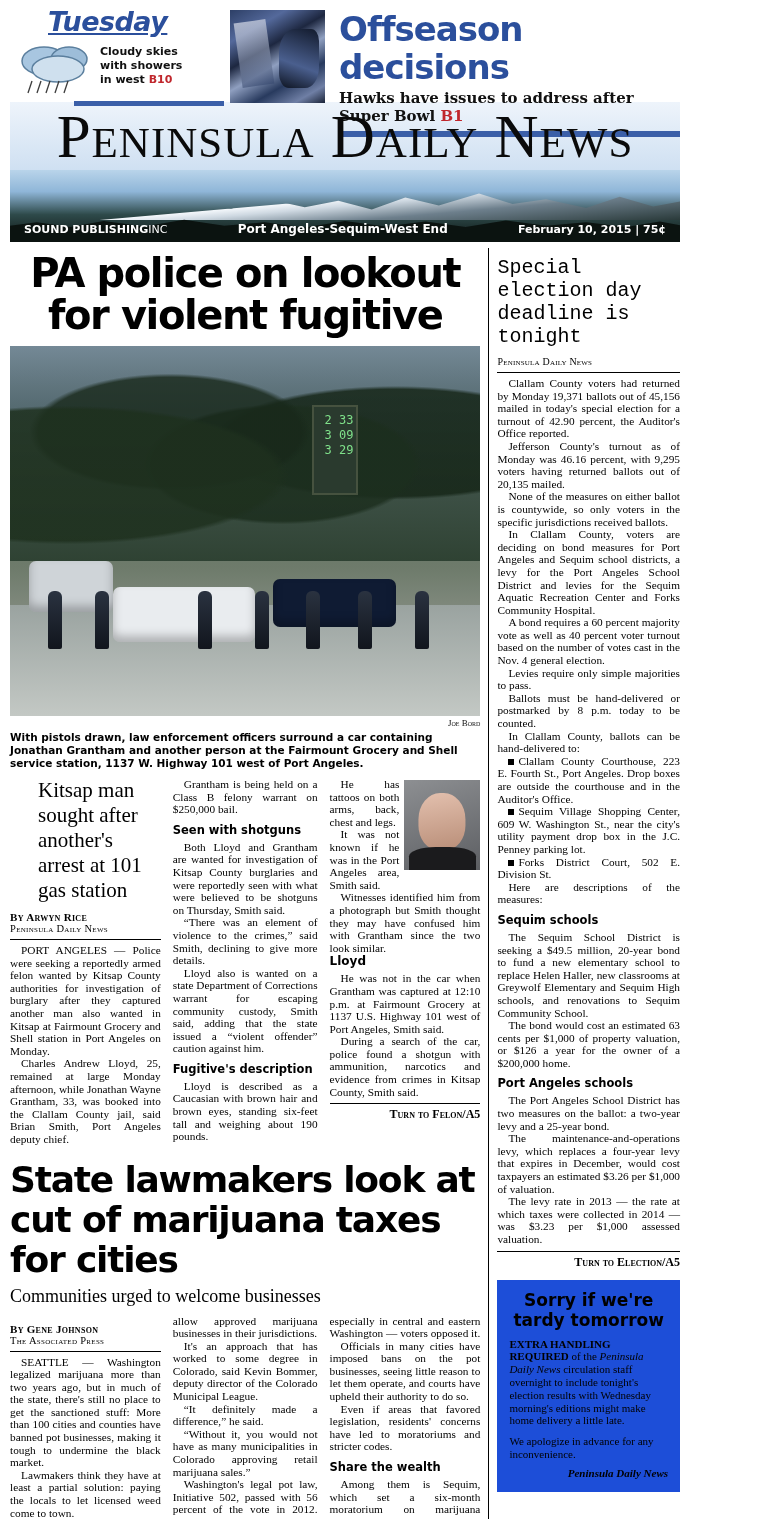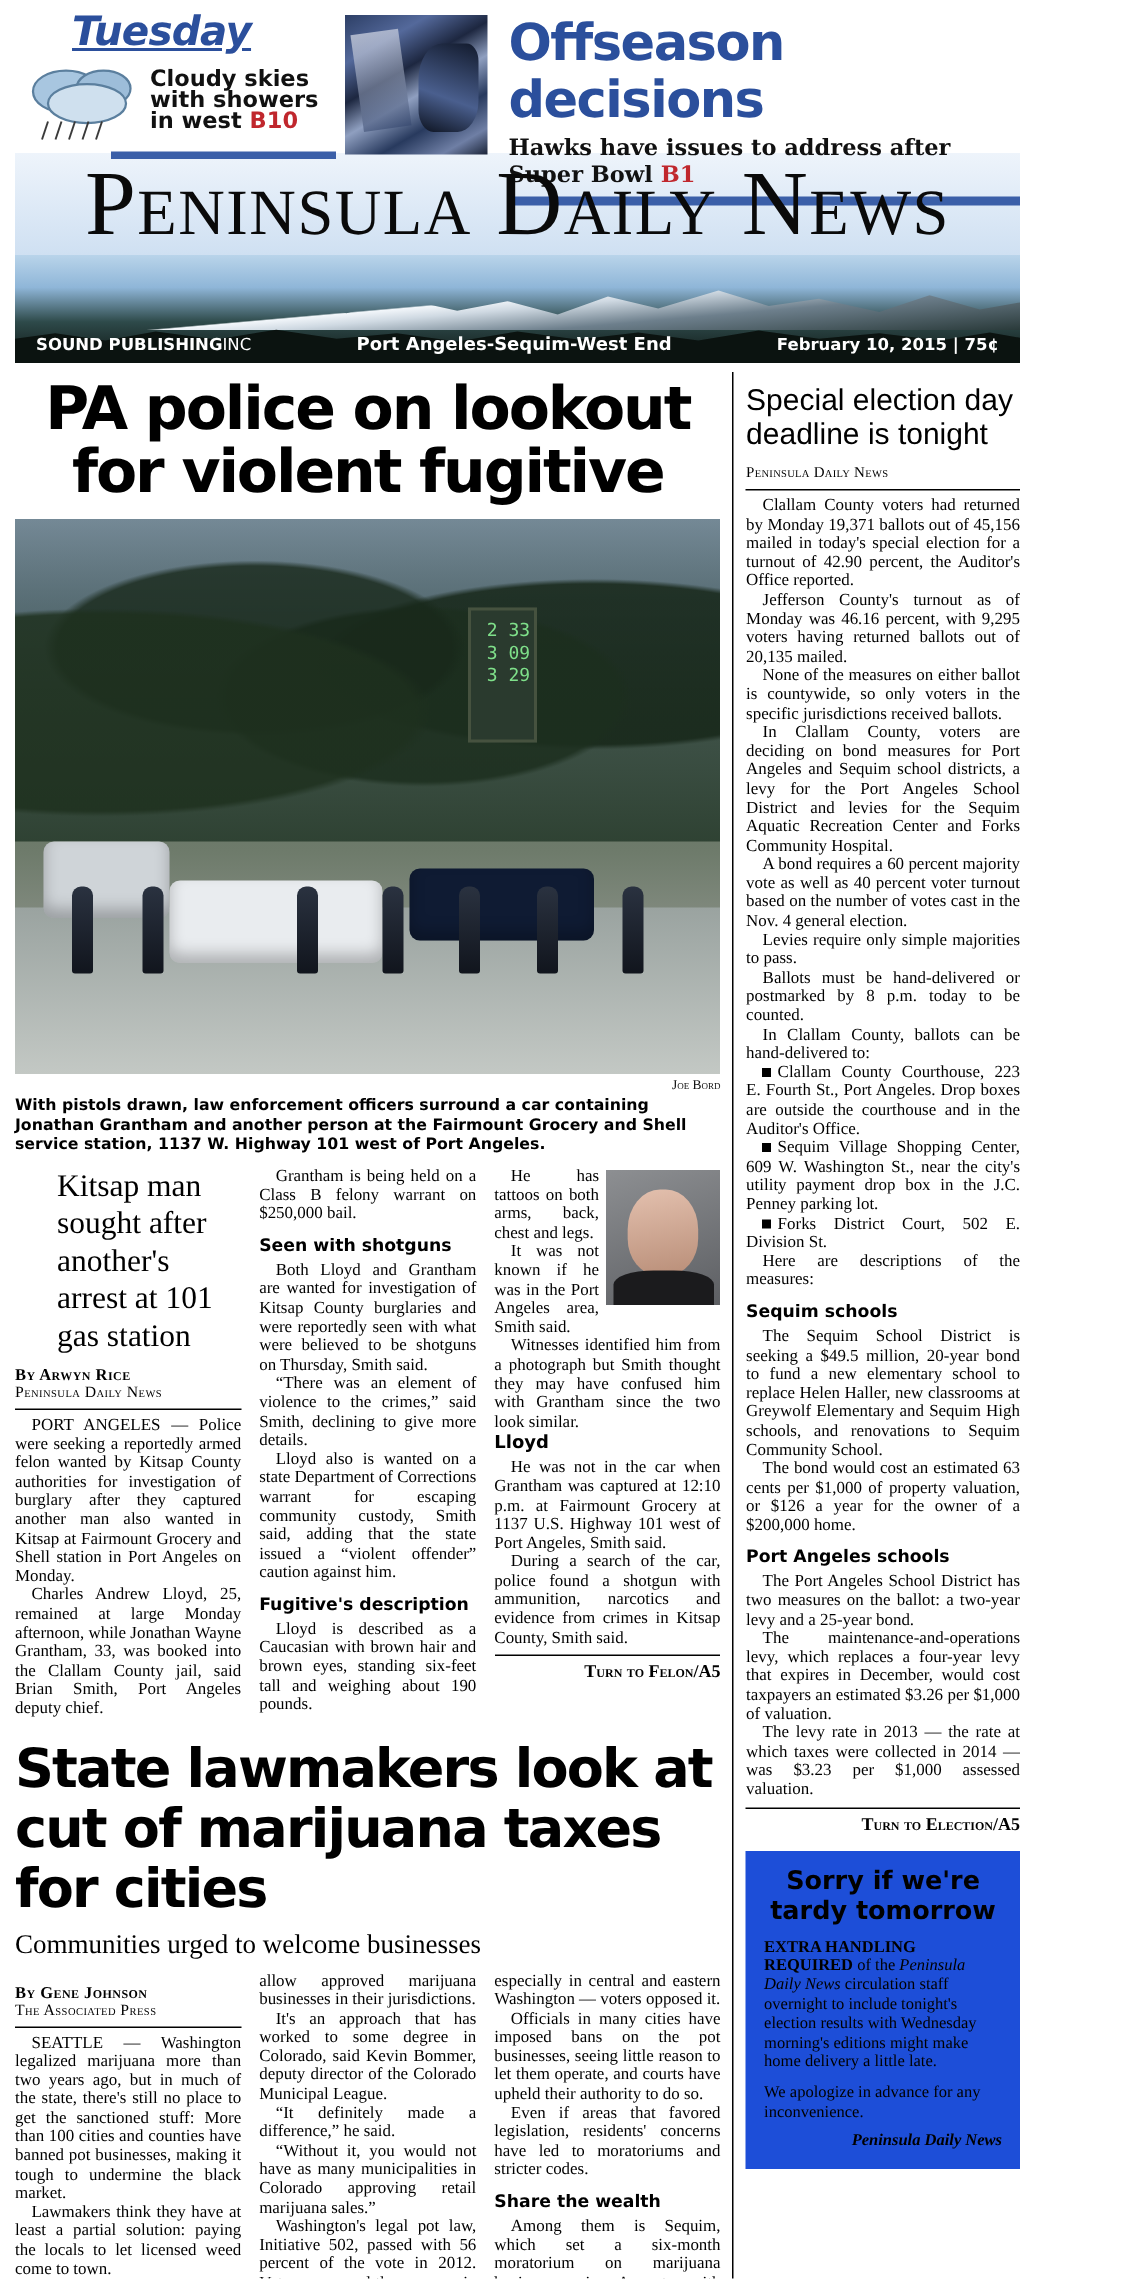--- a/index.html
+++ b/index.html
@@ -20,21 +20,21 @@
     font-weight: bold; font-style: italic;
     font-size: 27px; color: #2b4f9c;
     text-decoration: underline;
     letter-spacing: -0.5px;
     margin-left: 38px;
   }
   .sky-wx-row { display: flex; align-items: flex-start; margin-top: 2px; }
   .wx-icon { width: 86px; height: 58px; position: relative; margin-left: 4px; }
   .wx-text {
     font-family: "DejaVu Sans", sans-serif;
-    font-weight: bold; font-size: 15px; line-height: 14px;
+    font-weight: bold; font-size: 11px; line-height: 14px;
     color: #111; padding-top: 6px;
   }
   .wx-text .pg { color: #c0272d; }
   .sky-rule { height: 5px; background: #3b5fa8; width: 150px; margin: 4px 0 0 64px; }
 
   .sky-photo {
     width: 95px; height: 93px; margin-top: 4px;
     background: linear-gradient(150deg,#2d3f66 0%,#54699b 22%,#1d2740 40%,#8f9fc0 55%,#283a5e 72%,#6f7fa5 88%,#1b2438 100%);
     position: relative; overflow: hidden;
   }
@@ -215,21 +215,21 @@
     font-family:"Liberation Serif", serif; font-size: 18px;
     font-weight: normal; margin-top: 6px; color:#000;
   }
 
   
   h1.rlede {
     font-family:"DejaVu Sans", sans-serif; font-weight:bold;
     font-size: 39px; line-height: 41px; letter-spacing:-1.4px; color:#000;
   }
   h2.rdeck {
-    font-family:Liberation Sans, sans-serif; font-weight: normal;
+    font-family:Liberation Mono, monospace; font-weight: normal;
     font-size: 20px; line-height: 23px; margin-top: 8px; color:#000;
   }
   .rorg {
     font-family:"Liberation Serif", serif; font-variant: small-caps;
     font-size: 10px; margin-top: 8px; letter-spacing:.2px;
   }
   .bullet { display:inline-block; width:6px; height:6px; background:#000; margin-right:4px; }
 
   .notice {
     background:#1d4ed8; margin-top: 10px; padding: 10px 12px 12px;

